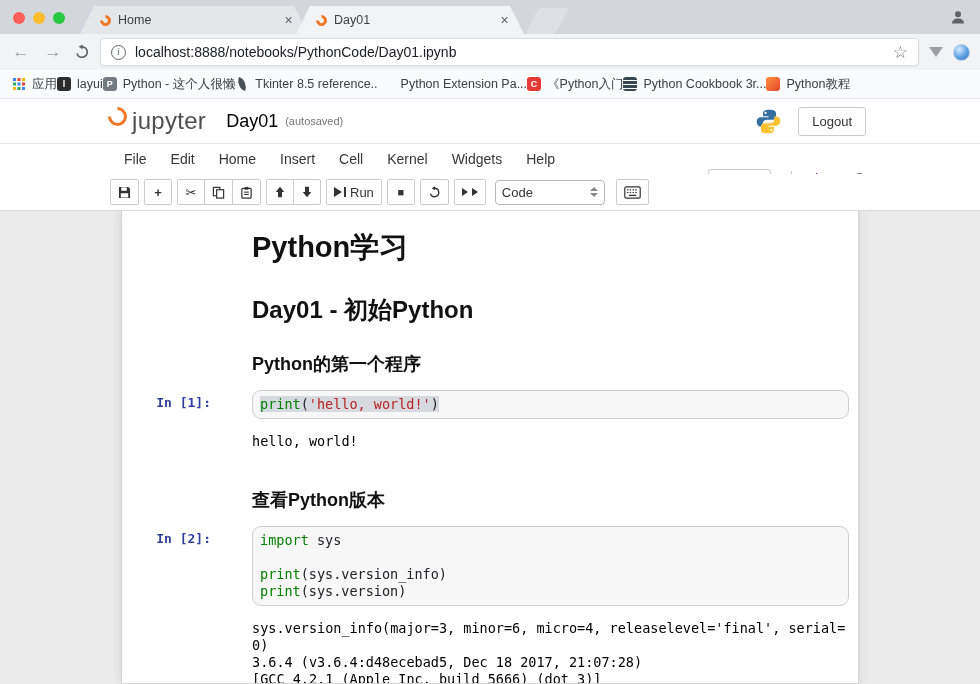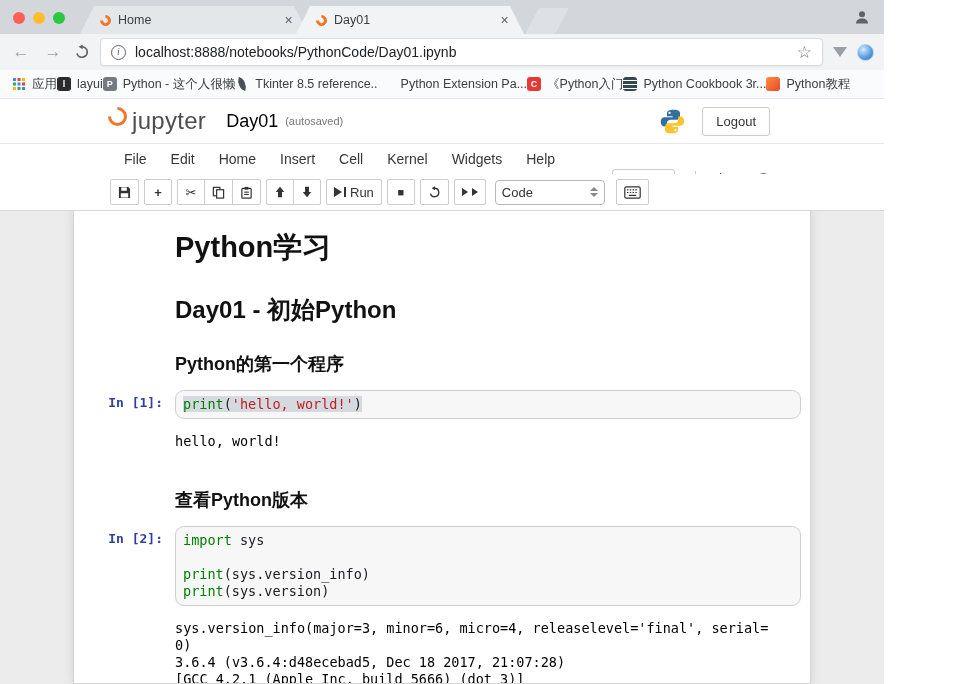--- a/index.html
+++ b/index.html
@@ -1,18 +1,18 @@
 <!DOCTYPE html>
 <html><head>
 <meta charset="utf-8">
 <style>
   * { box-sizing: border-box; margin: 0; padding: 0; }
   html,body { width: 980px; height: 684px; overflow: hidden; }
   body { font-family: "Liberation Sans", sans-serif; color: #202124; background: #fff; }
-  .window { width: 884px; height: 684px; display: flex; flex-direction: column; overflow: hidden; }
+  .window { width: 980px; height: 684px; display: flex; flex-direction: column; overflow: hidden; }
 
   
   .tabstrip { height: 34px; background: #D3D7DC; position: relative; display: flex; align-items: flex-end; flex: none; }
   .traffic { position: absolute; left: 13px; top: 12px; display: flex; gap: 8px; }
   .tl { width: 12px; height: 12px; border-radius: 50%; display: inline-block; }
   .tl.red { background: #FF5F57; } .tl.yellow { background: #FEBC2E; } .tl.green { background: #28C840; }
   .tabs { display: flex; margin-left: 80px; align-items: flex-end; }
   .tab { height: 28px; width: 228px; display: flex; align-items: center; gap: 7px; padding: 0 12px 0 20px;
          clip-path: polygon(14px 0, calc(100% - 14px) 0, 100% 100%, 0 100%); margin-right: -12px; font-size: 12.5px; color: #3C4043; }
   .tab.inactive { background: #E4E7EA; }
@@ -80,21 +80,21 @@
   .cellselect { width: 110px; height: 25px; border: 1px solid #B6B6B6; border-radius: 4px; background: #fff; display: flex; align-items: center; justify-content: space-between; padding: 0 6px; font-size: 13px; color: #333; margin-left: 4px; }
   .selarrows { display: flex; flex-direction: column; gap: 2px; }
   .selarrows i { display: block; width: 0; height: 0; border-left: 4px solid transparent; border-right: 4px solid transparent; }
   .selarrows .up { border-bottom: 4px solid #888; }
   .selarrows .dn { border-top: 4px solid #888; }
   .kbbtn { margin-left: 6px; }
 
   
   .ncontent { height: 473px; background: #ECECEC; overflow: hidden; flex: none; }
   .page { width: 738px; height: 100%; margin: 0 auto; background: #fff; border: 1px solid #D4D4D4; border-top: none; box-shadow: 0 0 10px rgba(90,90,90,.18); padding-top: 8px; overflow: hidden; }
-  .row { display: flex; padding: 5px; }
+  .row { display: flex; padding: 5px; gap: 29px; }
   .promptcol { width: 96px; flex: none; text-align: right; padding: 5px 12px 0 0; font-family: "DejaVu Sans Mono", monospace; font-size: 13px; font-weight: bold; color: #303F9F; white-space: nowrap; }
   .md { flex: 1; color: #111; font-family: "Liberation Sans", sans-serif; }
   .md .h1 { font-size: 29px; font-weight: bold; margin: 4px 0 8px; }
   .md .h2 { font-size: 24px; font-weight: bold; margin: 8px 0 6px; }
   .md .h3 { font-size: 18px; font-weight: bold; margin: 10px 0 4px; }
   .codebox { flex: 1; background: #F7F7F7; border: 1px solid #CFCFCF; border-radius: 9px; padding: 5px 7px; margin-right: 4px;
              font-family: "DejaVu Sans Mono", monospace; font-size: 13.5px; line-height: 17px; white-space: pre; overflow: hidden; }
   .tok-kw { color: #008000; font-weight: normal; }
   .tok-bi { color: #008000; }
   .tok-str { color: #BA2121; }

